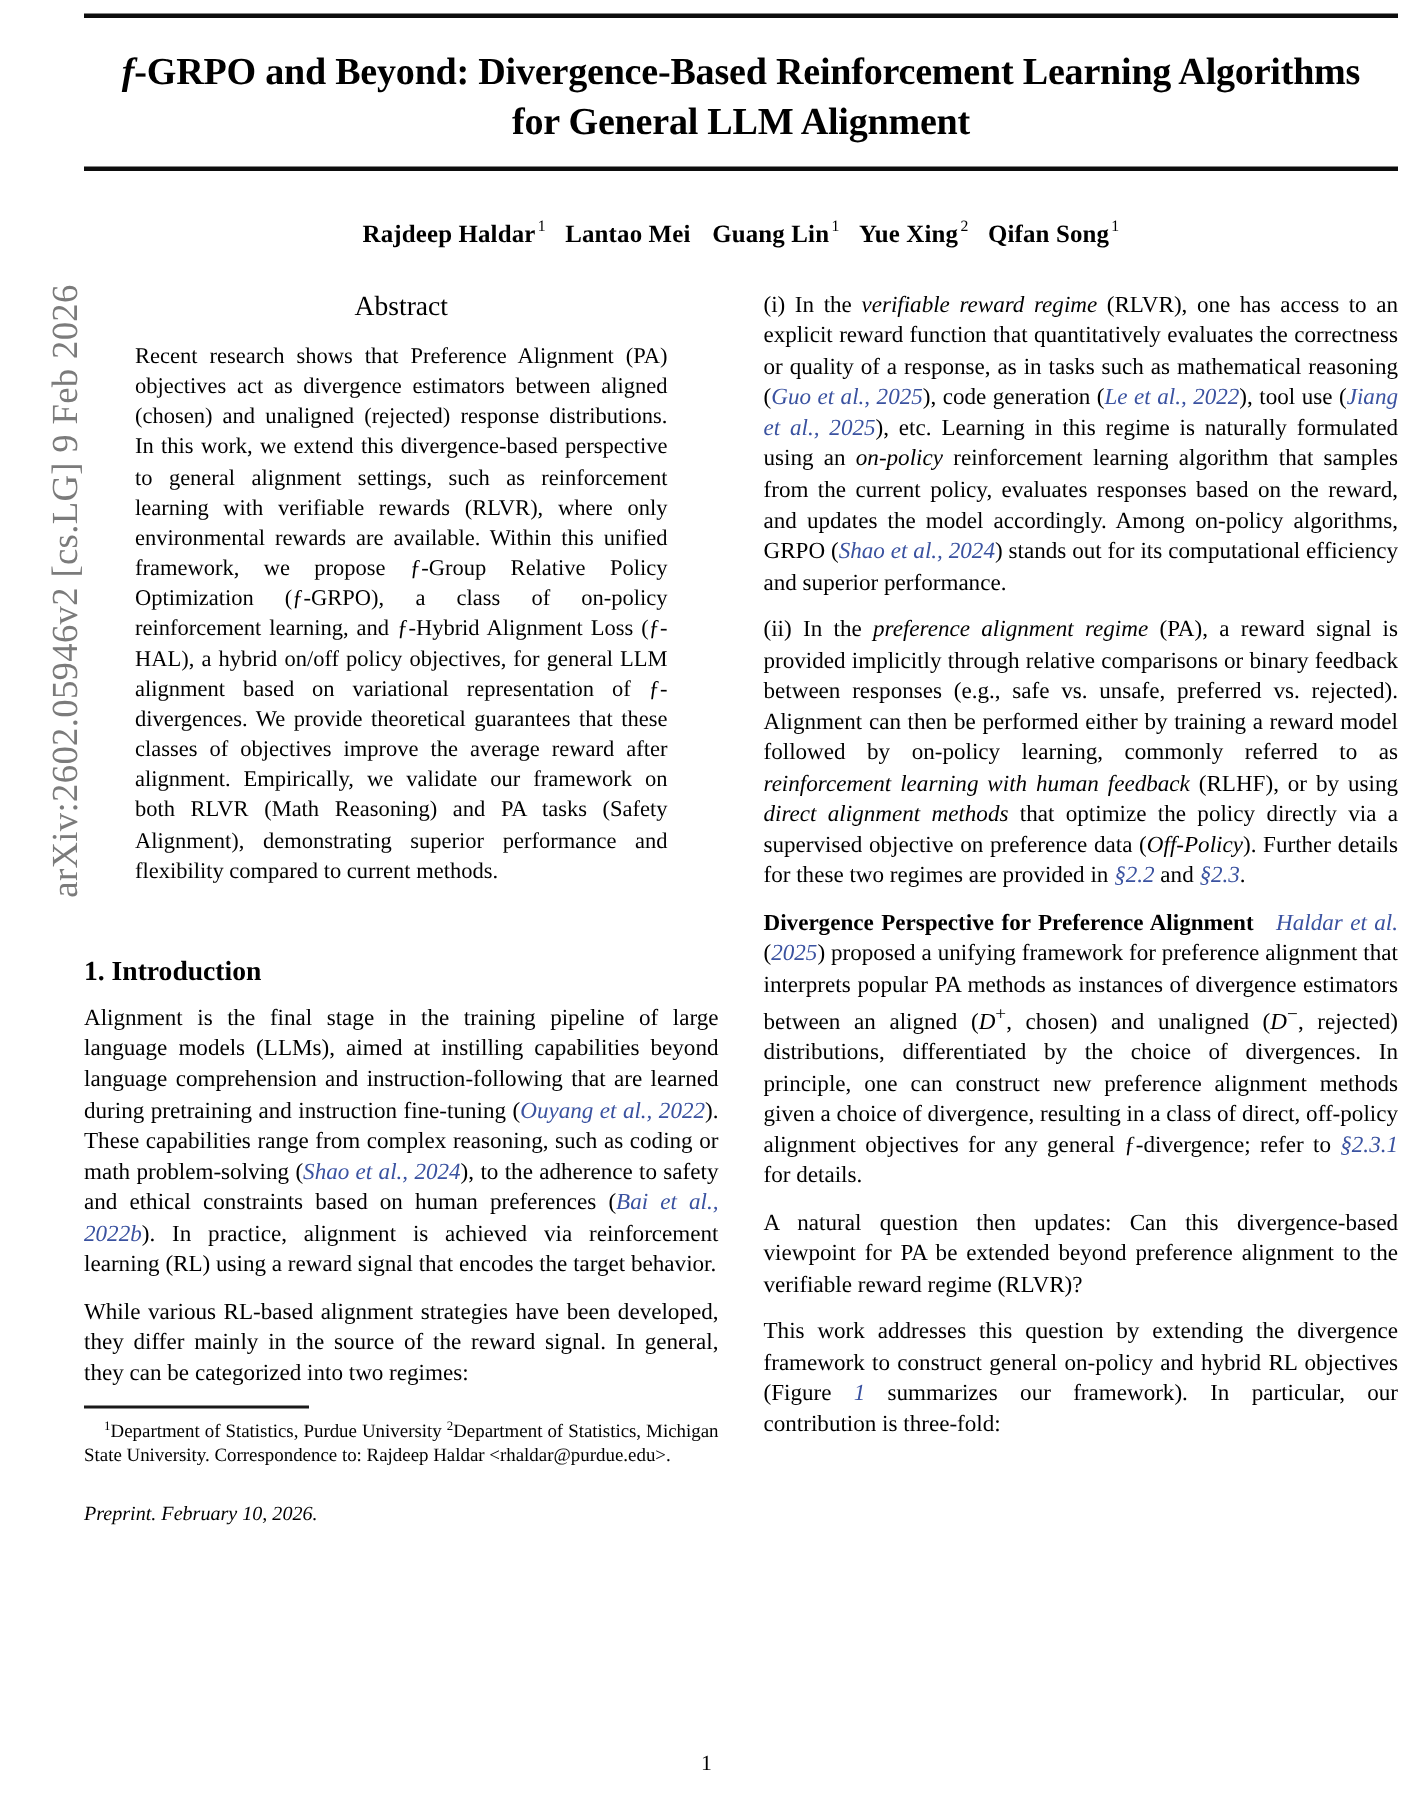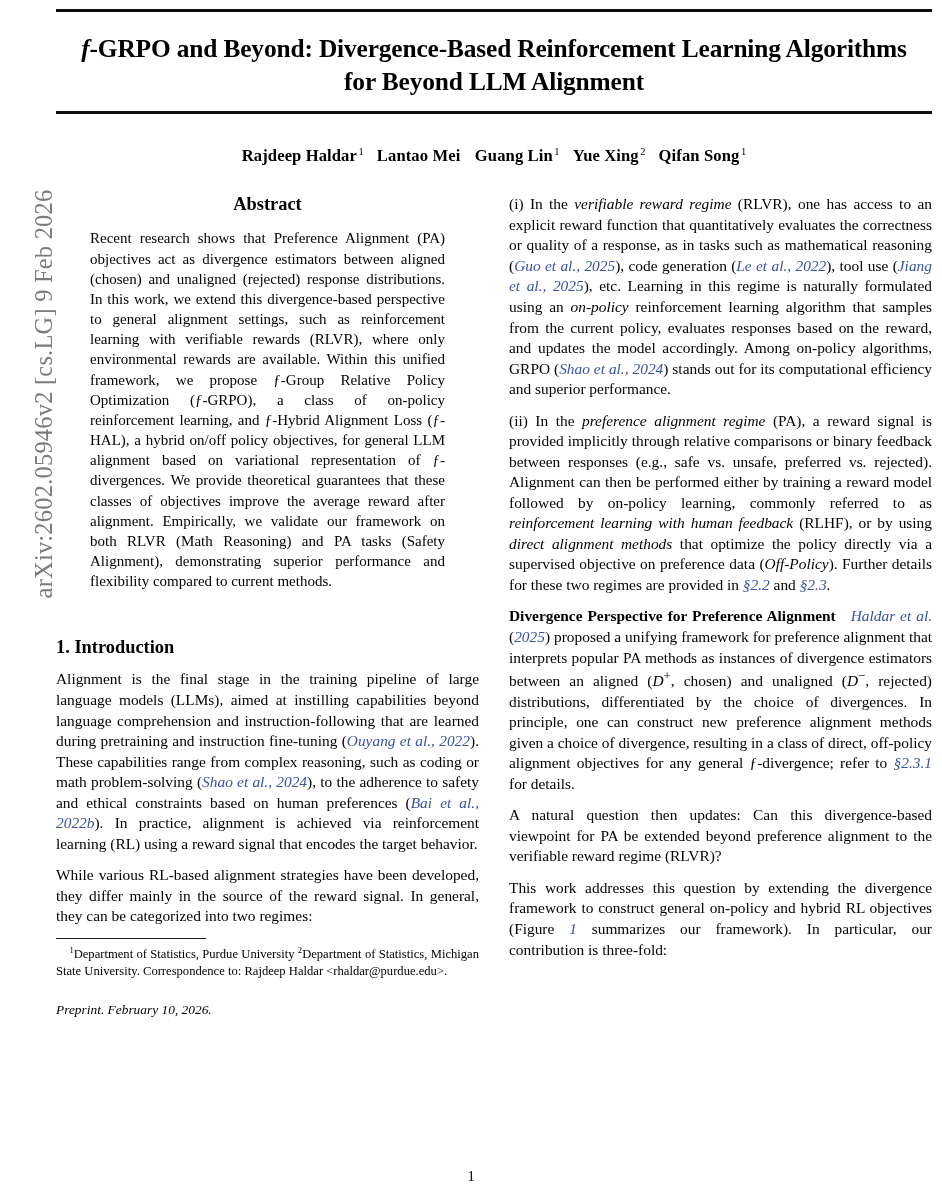--- a/index.html
+++ b/index.html
@@ -84,21 +84,21 @@
     display: flex;
     gap: 30px;
     align-items: flex-start;
   }
   .col { width: 423px; }
 
   
   #abstract-wrap { padding: 0 22px; }
   h2#abstract-heading {
     font-size: 18.4px;
-    font-weight: bold;
+    font-weight: normal;
     text-align: center;
     margin: 0 0 13px 0;
   }
   p.abs {
     font-size: 15.0px;
     line-height: 1.345;
     text-align: justify;
     text-justify: inter-word;
     margin: 12px;
     hyphens: manual;
@@ -160,21 +160,21 @@
 <div id="page">
 
   <div id="arxiv-stamp">arXiv:2602.05946v2  [cs.LG]  9 Feb 2026</div>
 
   <div id="frame">
 
     <div class="rule-top"></div>
 
     <h1 id="title">
       <span class="it">f</span><span>-GRPO and Beyond: Divergence-Based Reinforcement Learning Algorithms</span><br>
-      <span>for Beyond LLM Alignment</span>
+      <span>for General LLM Alignment</span>
     </h1>
 
     <div class="rule-under-title"></div>
 
     <div id="authors">
       <span class="author"><span>Rajdeep Haldar</span><sup class="aff">1</sup></span><span class="sep"></span><span class="author"><span>Lantao Mei</span><sup class="aff"></sup></span><span class="sep"></span><span class="author"><span>Guang Lin</span><sup class="aff">1</sup></span><span class="sep"></span><span class="author"><span>Yue Xing</span><sup class="aff">2</sup></span><span class="sep"></span><span class="author"><span>Qifan Song</span><sup class="aff">1</sup></span>
     </div>
 
     <div id="cols">
 

